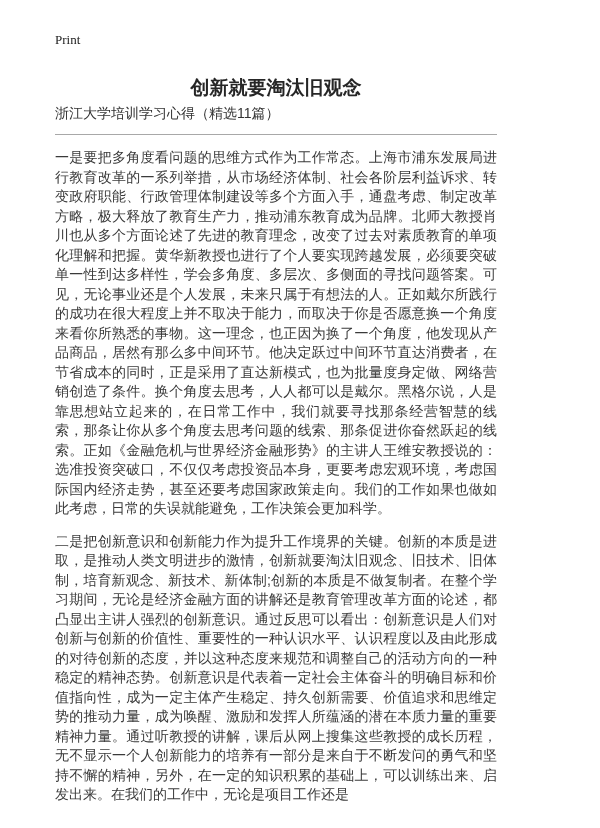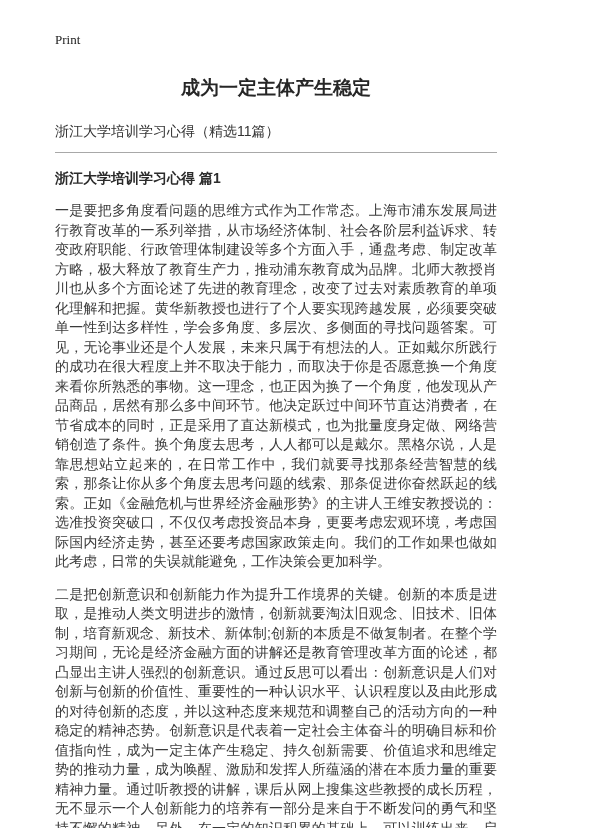--- a/index.html
+++ b/index.html
@@ -31,21 +31,21 @@
   }
   .doc-title {
     margin: 28px 0 0 0;
     text-align: center;
     font-size: 19px;
     font-weight: bold;
     color: #262626;
     line-height: 24px;
   }
   .doc-subtitle {
-    margin-top: 22px;
+    margin-top: 4px;
     font-size: 14px;
     color: #333333;
     line-height: 18px;
     padding-bottom: 12px;
     border-bottom: 1px solid #a8a8a8;
   }
   .section-heading {
     margin: 16px 0 0 0;
     font-size: 14px;
     font-weight: bold;
@@ -61,23 +61,22 @@
     color: #3a3a3a;
     word-break: break-all;
   }
 </style>
 </head>
 <body>
 
 <div class="page">
   <div class="print-label">Print</div>
 
-  <h1 class="doc-title">成为一定主体产生稳定</h1>
+  <h1 class="doc-title">创新就要淘汰旧观念</h1>
 
   <div class="doc-subtitle">浙江大学培训学习心得（精选11篇）</div>
 
-  <h2 class="section-heading">浙江大学培训学习心得 篇1</h2>
 
 
   <p class="para">一是要把多角度看问题的思维方式作为工作常态。上海市浦东发展局进行教育改革的一系列举措，从市场经济体制、社会各阶层利益诉求、转变政府职能、行政管理体制建设等多个方面入手，通盘考虑、制定改革方略，极大释放了教育生产力，推动浦东教育成为品牌。北师大教授肖川也从多个方面论述了先进的教育理念，改变了过去对素质教育的单项化理解和把握。黄华新教授也进行了个人要实现跨越发展，必须要突破单一性到达多样性，学会多角度、多层次、多侧面的寻找问题答案。可见，无论事业还是个人发展，未来只属于有想法的人。正如戴尔所践行的成功在很大程度上并不取决于能力，而取决于你是否愿意换一个角度来看你所熟悉的事物。这一理念，也正因为换了一个角度，他发现从产品商品，居然有那么多中间环节。他决定跃过中间环节直达消费者，在节省成本的同时，正是采用了直达新模式，也为批量度身定做、网络营销创造了条件。换个角度去思考，人人都可以是戴尔。黑格尔说，人是靠思想站立起来的，在日常工作中，我们就要寻找那条经营智慧的线索，那条让你从多个角度去思考问题的线索、那条促进你奋然跃起的线索。正如《金融危机与世界经济金融形势》的主讲人王维安教授说的：选准投资突破口，不仅仅考虑投资品本身，更要考虑宏观环境，考虑国际国内经济走势，甚至还要考虑国家政策走向。我们的工作如果也做如此考虑，日常的失误就能避免，工作决策会更加科学。</p>
 
   <p class="para">二是把创新意识和创新能力作为提升工作境界的关键。创新的本质是进取，是推动人类文明进步的激情，创新就要淘汰旧观念、旧技术、旧体制，培育新观念、新技术、新体制;创新的本质是不做复制者。在整个学习期间，无论是经济金融方面的讲解还是教育管理改革方面的论述，都凸显出主讲人强烈的创新意识。通过反思可以看出：创新意识是人们对创新与创新的价值性、重要性的一种认识水平、认识程度以及由此形成的对待创新的态度，并以这种态度来规范和调整自己的活动方向的一种稳定的精神态势。创新意识是代表着一定社会主体奋斗的明确目标和价值指向性，成为一定主体产生稳定、持久创新需要、价值追求和思维定势的推动力量，成为唤醒、激励和发挥人所蕴涵的潜在本质力量的重要精神力量。通过听教授的讲解，课后从网上搜集这些教授的成长历程，无不显示一个人创新能力的培养有一部分是来自于不断发问的勇气和坚持不懈的精神，另外，在一定的知识积累的基础上，可以训练出来、启发出来。在我们的工作中，无论是项目工作还是</p>
 </div>
 
 </body></html>

